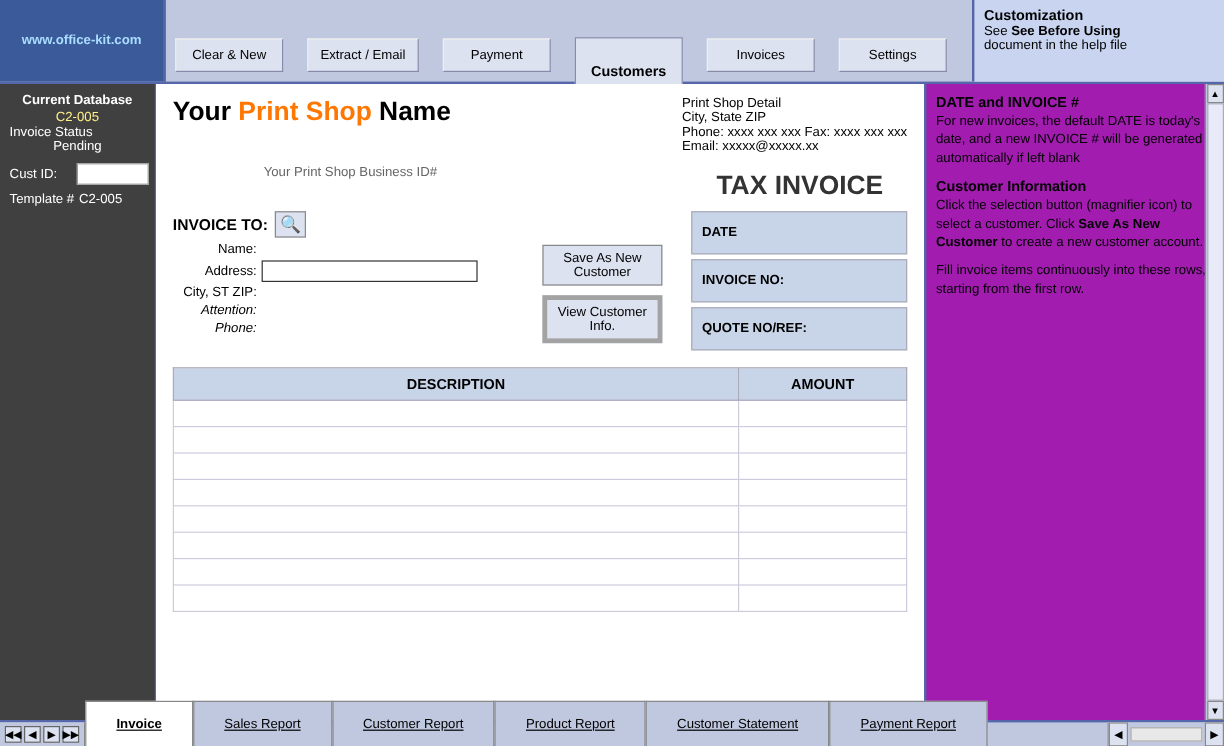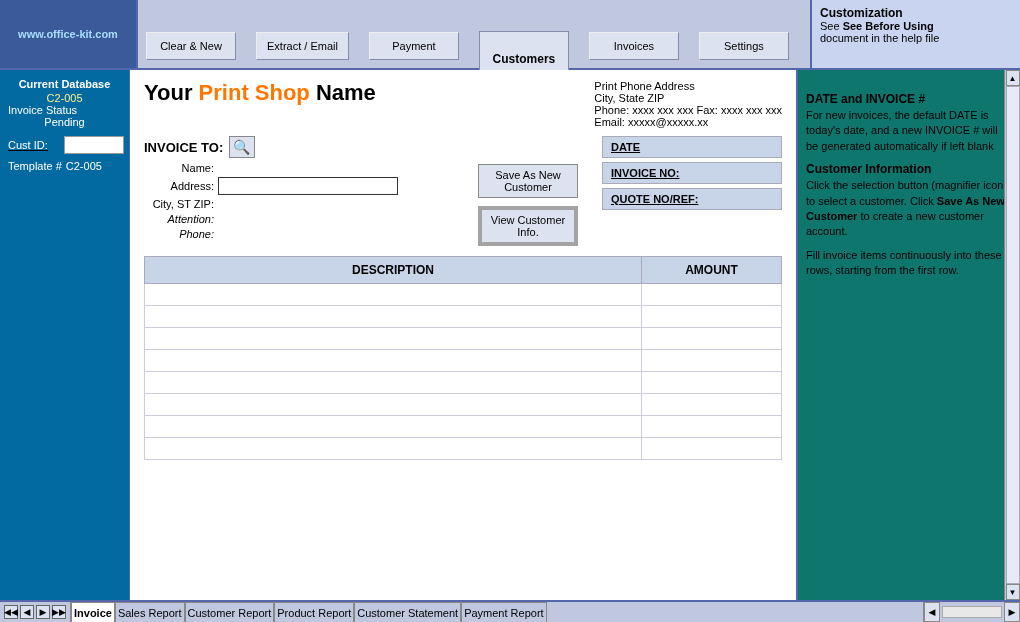--- a/index.html
+++ b/index.html
@@ -73,49 +73,49 @@
 
     
     #main-content {
       display: flex;
       height: 540px;
     }
 
     
     #left-sidebar {
       width: 130px;
-      background: #0369a1;
+      background: #404040;
       padding: 8px;
       flex-shrink: 0;
       border-right: 1px solid #5566aa;
     }
     .sidebar-section { color: white; font-weight: bold; font-size: 11px; margin-bottom: 2px; text-align: center; }
     .sidebar-value { color: #ffee88; font-size: 11px; text-align: center; }
     .sidebar-label { color: white; font-size: 11px; text-align: left; }
     .sidebar-status { color: white; font-size: 11px; text-align: center; margin-bottom: 8px; }
-    .cust-id-row { display: flex; align-items: center; gap: 16px; margin-top: 8px; text-decoration: underline; }
+    .cust-id-row { display: flex; align-items: center; gap: 16px; margin-top: 8px; }
     .cust-id-label { color: white; font-size: 11px; white-space: nowrap; }
     .cust-id-input { width: 60px; height: 18px; border: 1px solid #999; background: white; }
     .template-row { color: white; font-size: 11px; margin-top: 6px; display: flex; gap: 4px; }
 
     
     #invoice-area {
       flex: 1;
       background: white;
       padding: 10px 14px;
       overflow: hidden;
       position: relative;
     }
 
     
     #right-panel {
-      width: 224px;
-      background: #0f766e;
+      width: 250px;
+      background: #a21caf;
       border-left: 2px solid #5566aa;
-      padding: 22px 8px;
+      padding: 8px 8px;
       font-size: 11px;
       flex-shrink: 0;
       overflow-y: auto;
     }
     #right-panel .panel-title { font-weight: bold; font-size: 12px; margin-bottom: 2px; }
     #right-panel .panel-text { font-size: 11px; margin-bottom: 8px; line-height: 1.4; }
     #right-panel .panel-bold { font-weight: bold; }
 
     
     .invoice-header-row {
@@ -183,24 +183,23 @@
     .form-text { flex: 1; }
 
     
     .invoice-field {
       background: #c8d4e8;
       border: 1px solid #aab;
       padding: 4px 8px;
       margin-bottom: 4px;
       font-size: 11px;
       font-weight: bold;
-      height: 22px;
-      display: flex;
-      align-items: center;
-      text-decoration: underline;
+      height: 36px;
+      display: flex;
+      align-items: center;
     }
 
     
     .invoice-table {
       width: 100%;
       border-collapse: collapse;
       margin-top: 10px;
     }
     .invoice-table th {
       background: #c8d4e8;
@@ -237,30 +236,31 @@
     }
     .nav-arrow {
       width: 14px; height: 14px;
       border: 1px solid #666;
       background: #dde2f0;
       cursor: pointer;
       font-size: 9px;
       display: flex; align-items: center; justify-content: center;
     }
     .tab-item {
-      padding: 2px 2px;
+      padding: 2px 25px;
       border-left: 1px solid #888;
       border-right: 1px solid #888;
       border-top: 1px solid #888;
       background: #c0c8e0;
       cursor: pointer;
       font-size: 11px;
-      height: 20px;
-      display: flex;
-      align-items: center;
+      height: 38px;
+      display: flex;
+      align-items: center;
+      text-decoration: underline;
     }
     .tab-item.active {
       background: white;
       font-weight: bold;
     }
     .tab-scroll {
       margin-left: auto;
       display: flex;
       align-items: center;
       background: #c0c8e0;
@@ -359,27 +359,31 @@
 
   <div id="invoice-area">
 
     <div class="invoice-header-row">
       <div>
         <div class="shop-name">
           <span>Your </span><span class="print-shop">Print Shop</span><span> Name</span>
         </div>
       </div>
       <div class="shop-address">
-        <div>Print Phone Address</div>
+        <div>Print Shop Detail</div>
         <div>City, State ZIP</div>
         <div>Phone:  xxxx xxx xxx  Fax:  xxxx xxx xxx</div>
         <div>Email:  xxxxx@xxxxx.xx</div>
       </div>
     </div>
 
+    <div style="display:flex; justify-content:space-between; align-items:flex-start;">
+      <div class="business-id" style="flex:1; text-align:center;">Your Print Shop Business ID#</div>
+      <div class="tax-invoice-title" style="flex:1; text-align:right; padding-right:20px;">TAX INVOICE</div>
+    </div>
 
     <div class="invoice-to-section">
       <div class="invoice-to-left">
         <div class="invoice-to-header">
           <span class="invoice-to-label">INVOICE TO:</span>
           <button class="magnifier-btn">🔍</button>
         </div>
         <div class="form-row">
           <span class="form-label">Name:</span>
           <span class="form-text"></span>

